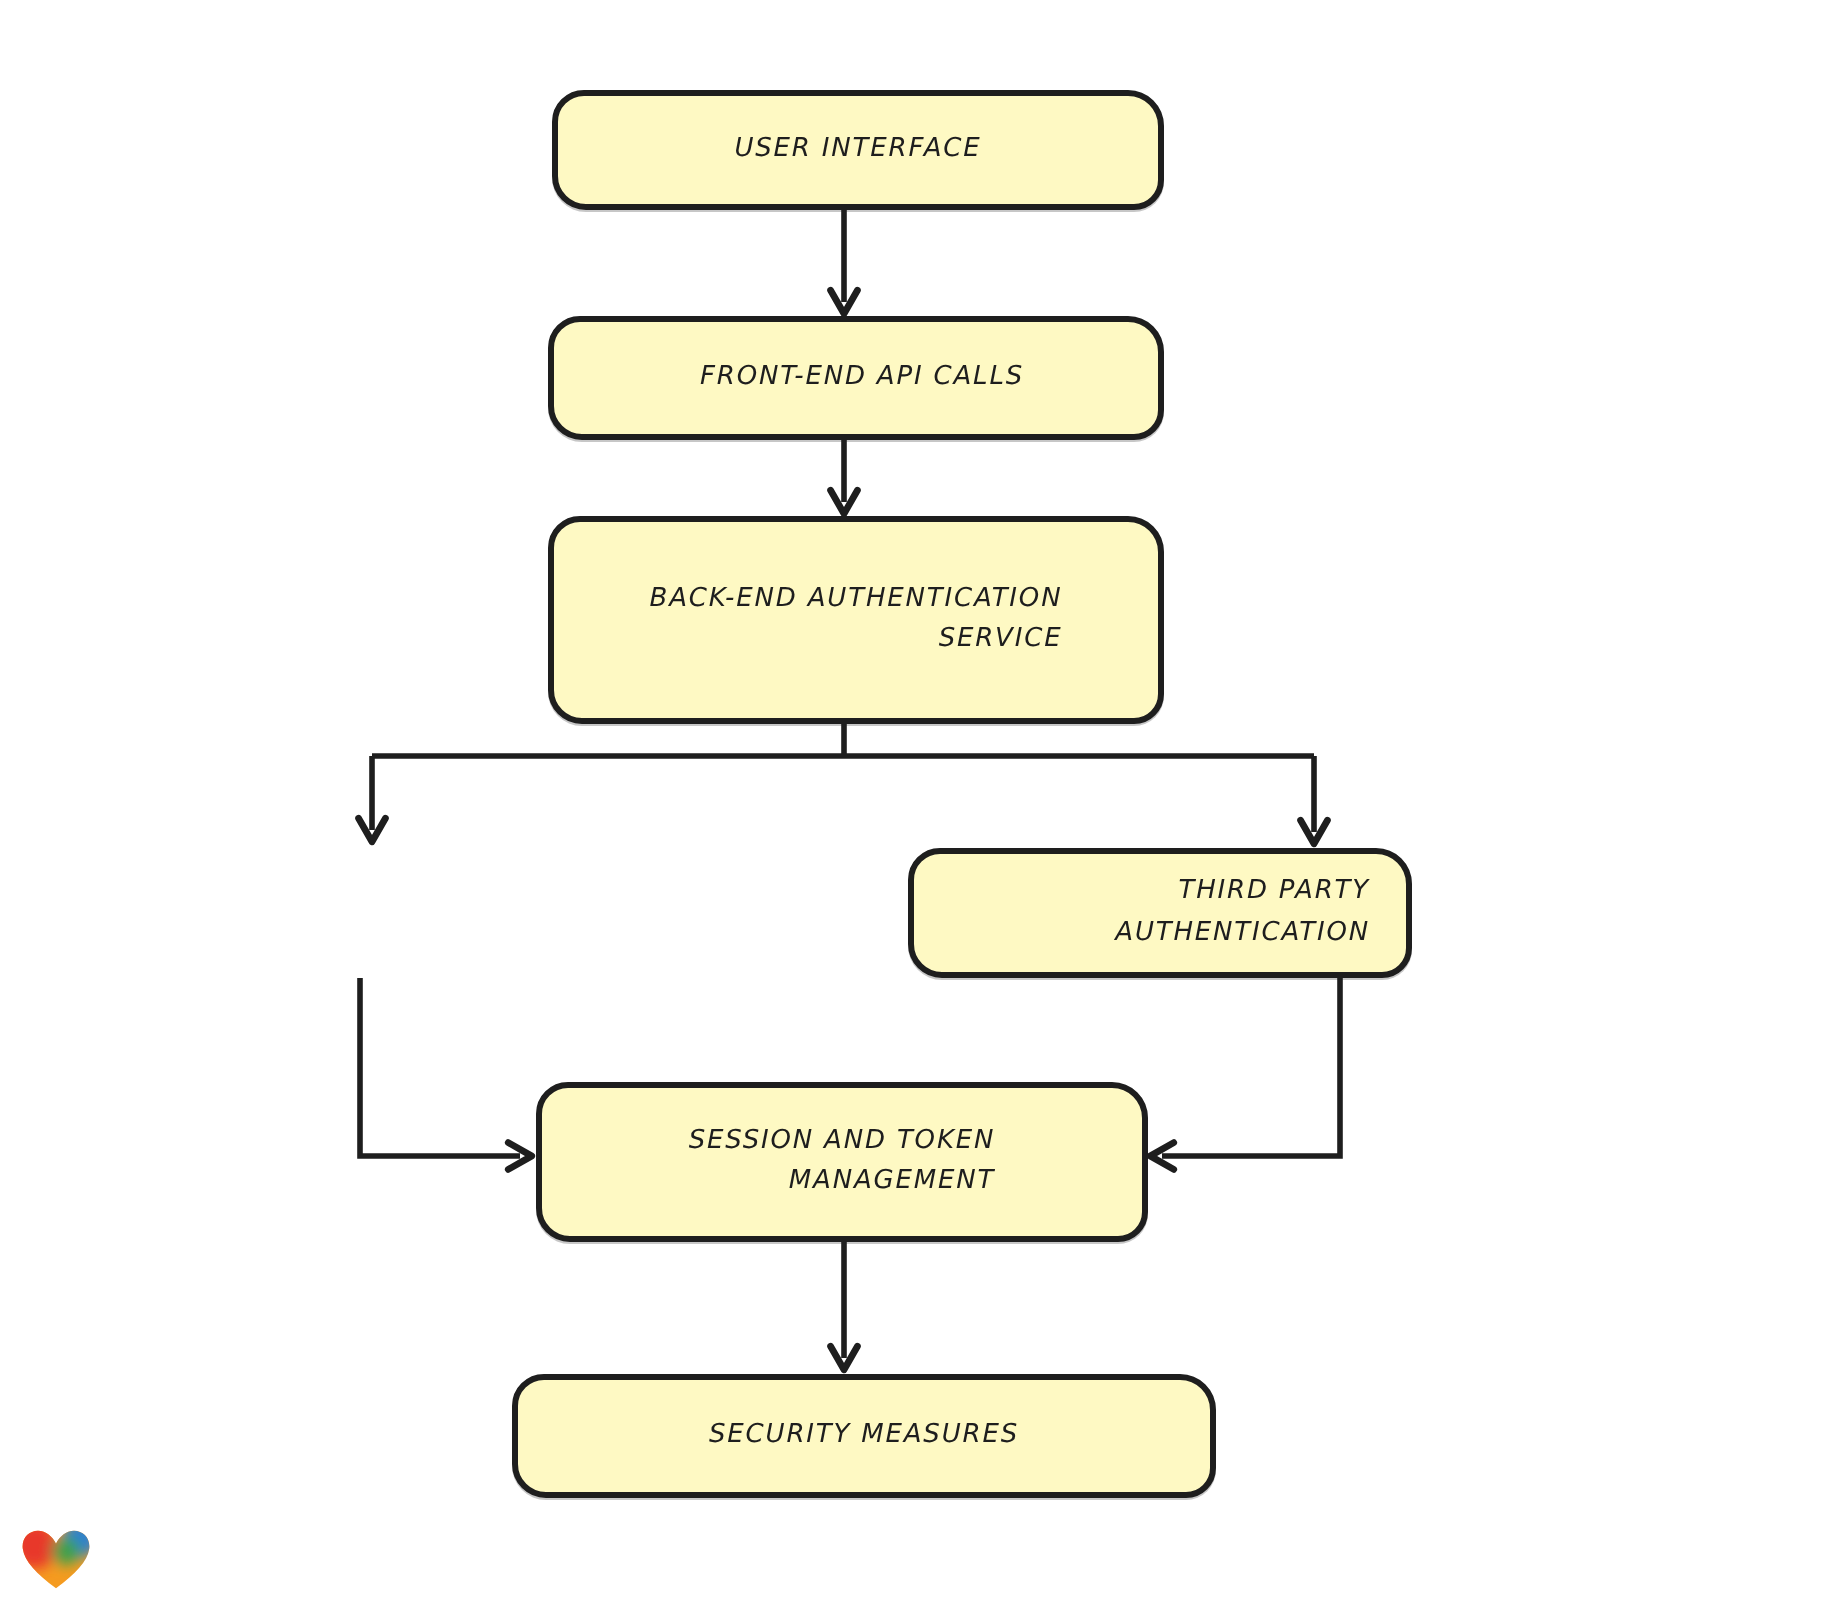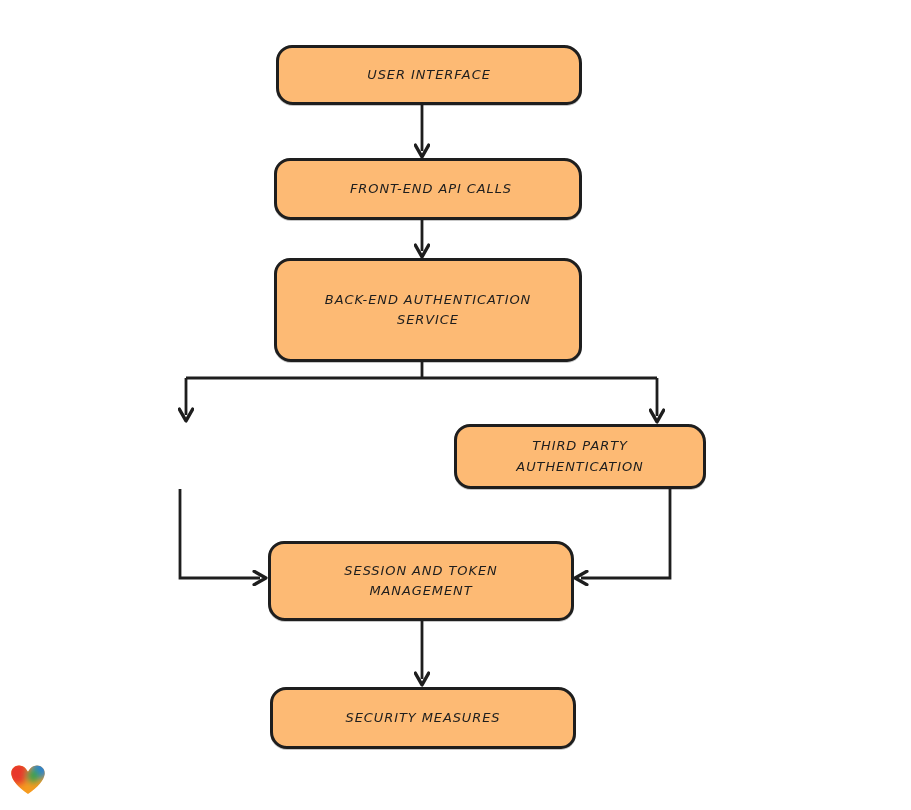--- a/index.html
+++ b/index.html
@@ -20,27 +20,27 @@
     position: absolute;
     left: 0;
     top: 0;
     width: 911px;
     height: 810px;
     pointer-events: none;
   }
   .node {
     position: absolute;
     box-sizing: border-box;
-    background: #fdba74;
+    background: #fef9c3;
     border: 3.4px solid #1e1e1e;
     border-radius: 16px 18px 15px 17px;
     display: flex;
     align-items: center;
     justify-content: center;
-    text-align: center;
+    text-align: right;
     padding: 4px 18px;
     box-shadow: 0 1px 0 rgba(30,30,30,0.25);
   }
   .node-label {
     font-style: italic;
     font-size: 13px;
     font-weight: 500;
     letter-spacing: 0.07em;
     line-height: 1.55;
     color: #1e1e1e;
@@ -93,21 +93,21 @@
 
   <div class="node" style="left:454px; top:424px; width:252px; height:65px;">
     <span class="node-label">THIRD PARTY AUTHENTICATION</span>
   </div>
 
   <div class="node" style="left:268px; top:541px; width:306px; height:80px;">
     <span class="node-label">SESSION AND TOKEN
 MANAGEMENT</span>
   </div>
 
-  <div class="node" style="left:270px; top:687px; width:306px; height:62px;">
+  <div class="node" style="left:256px; top:687px; width:352px; height:62px;">
     <span class="node-label">SECURITY MEASURES</span>
   </div>
 
   <div class="logo">
     <svg width="36" height="35" viewBox="0 0 36 34" xmlns="http://www.w3.org/2000/svg">
       <defs>
         <clipPath id="heartClip">
           <path d="M18 31.6 C8.2 24.6 2.3 18.1 1.4 11.9 C0.7 6.7 4.4 2.9 9 2.9
                    C13 2.9 16.2 5.7 18 9.4 C19.8 5.7 23 2.9 27 2.9
                    C31.6 2.9 35.3 6.7 34.6 11.9 C33.7 18.1 27.8 24.6 18 31.6 Z"></path>

